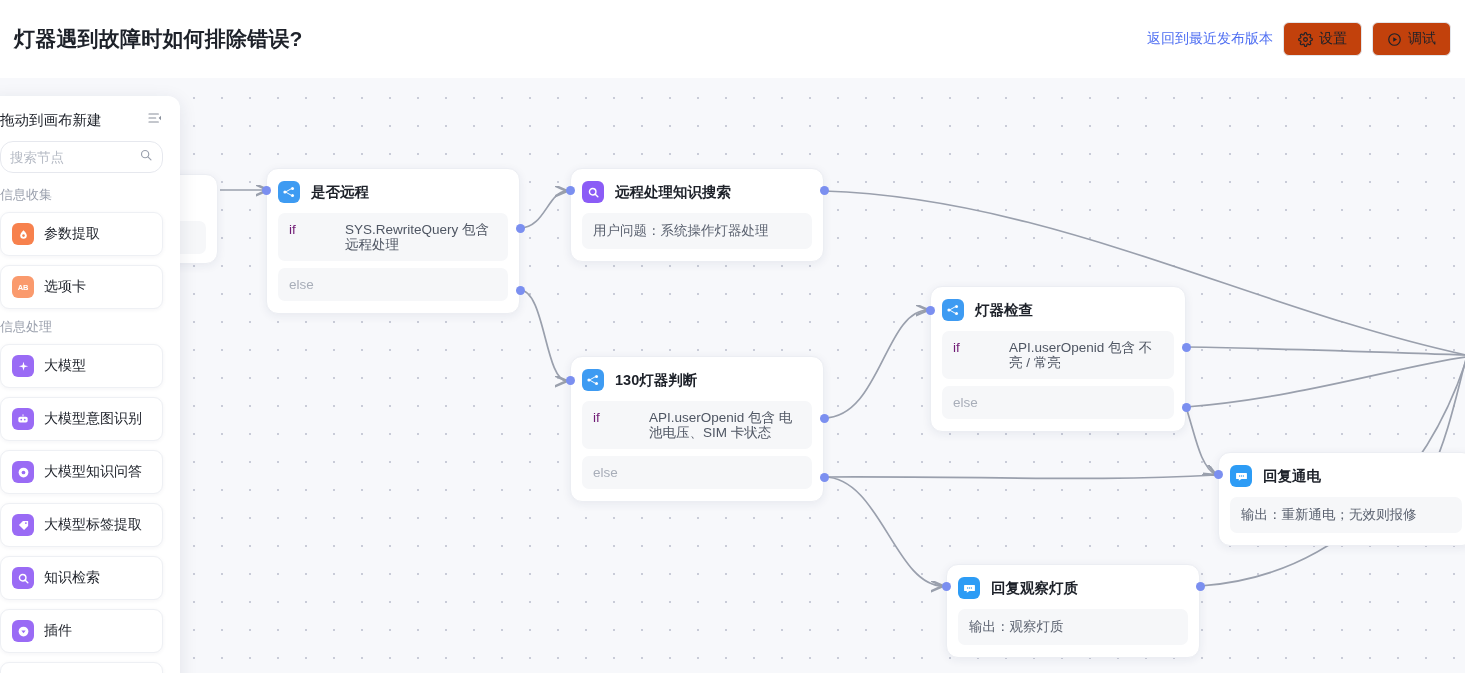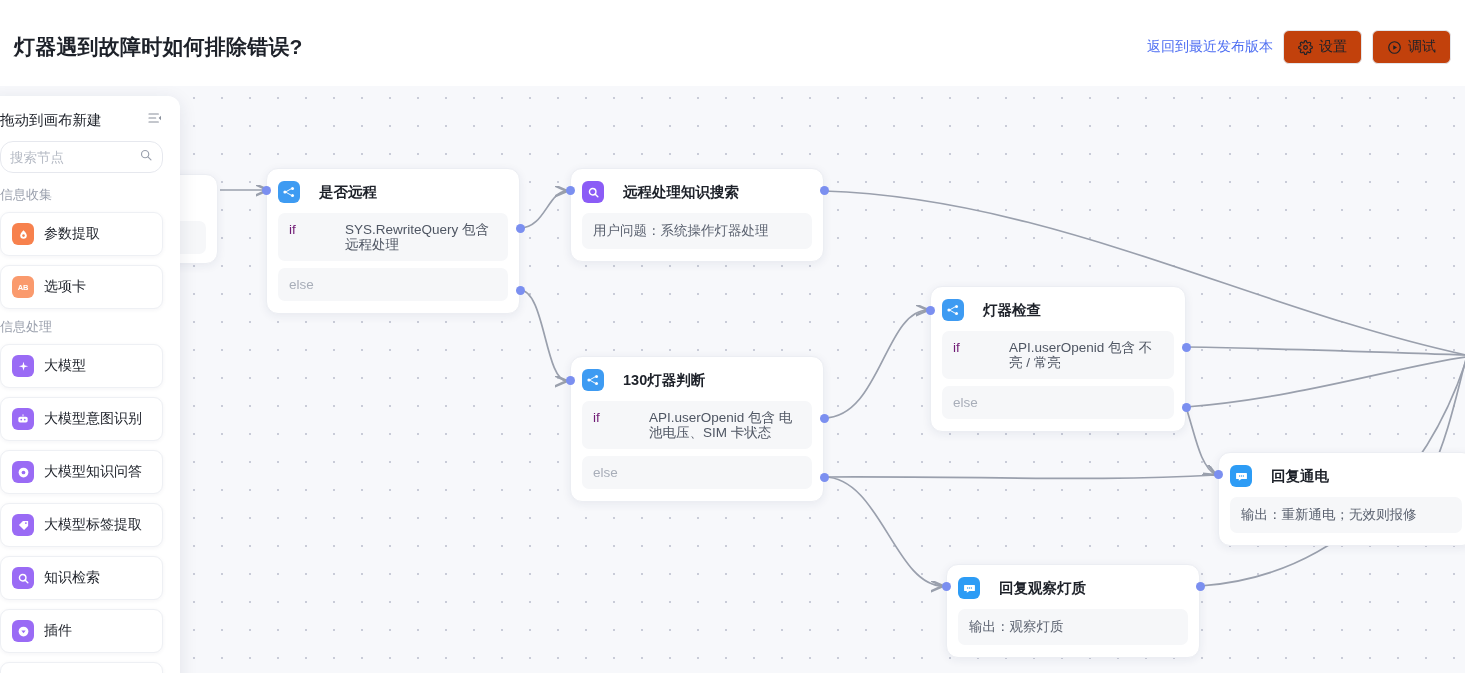--- a/index.html
+++ b/index.html
@@ -6,21 +6,21 @@
   html, body {
     width: 1465px; height: 673px;
     overflow: hidden;
     font-family: "Liberation Sans", "DejaVu Sans", sans-serif;
     background: #ffffff;
   }
   #app { position: relative; width: 1465px; height: 673px; overflow: hidden; }
 
   
   .topbar {
-    position: absolute; left: 0; top: 8px; width: 1465px; height: 78px;
+    position: absolute; left: 0; top: 0; width: 1465px; height: 78px;
     background: #ffffff;
     display: flex; align-items: center;
     padding: 0 14px 0 14px;
     z-index: 40;
   }
   .page-title {
     font-size: 21px; font-weight: bold; color: #1d2129;
     letter-spacing: 0.2px; white-space: nowrap;
   }
   .topbar-right {
@@ -52,21 +52,21 @@
   
   .node {
     position: absolute;
     background: #ffffff;
     border: 1px solid #eceef3;
     border-radius: 12px;
     box-shadow: 0 2px 10px rgba(30,40,80,0.07);
     padding: 12px 11px 12px 11px;
     z-index: 10;
   }
-  .node-head { display: flex; align-items: center; gap: 19px; margin-bottom: 10px; }
+  .node-head { display: flex; align-items: center; gap: 11px; margin-bottom: 10px; }
   .node-ico {
     width: 22px; height: 22px; border-radius: 6px;
     display: flex; align-items: center; justify-content: center;
     flex: 0 0 22px;
   }
   .ico-branch { background: #3e9bf2; }
   .ico-search { background: #8b5cf6; }
   .ico-reply  { background: #2d9cf5; }
   .node-title { font-size: 14.5px; font-weight: bold; color: #1d2129; white-space: nowrap; }
 

